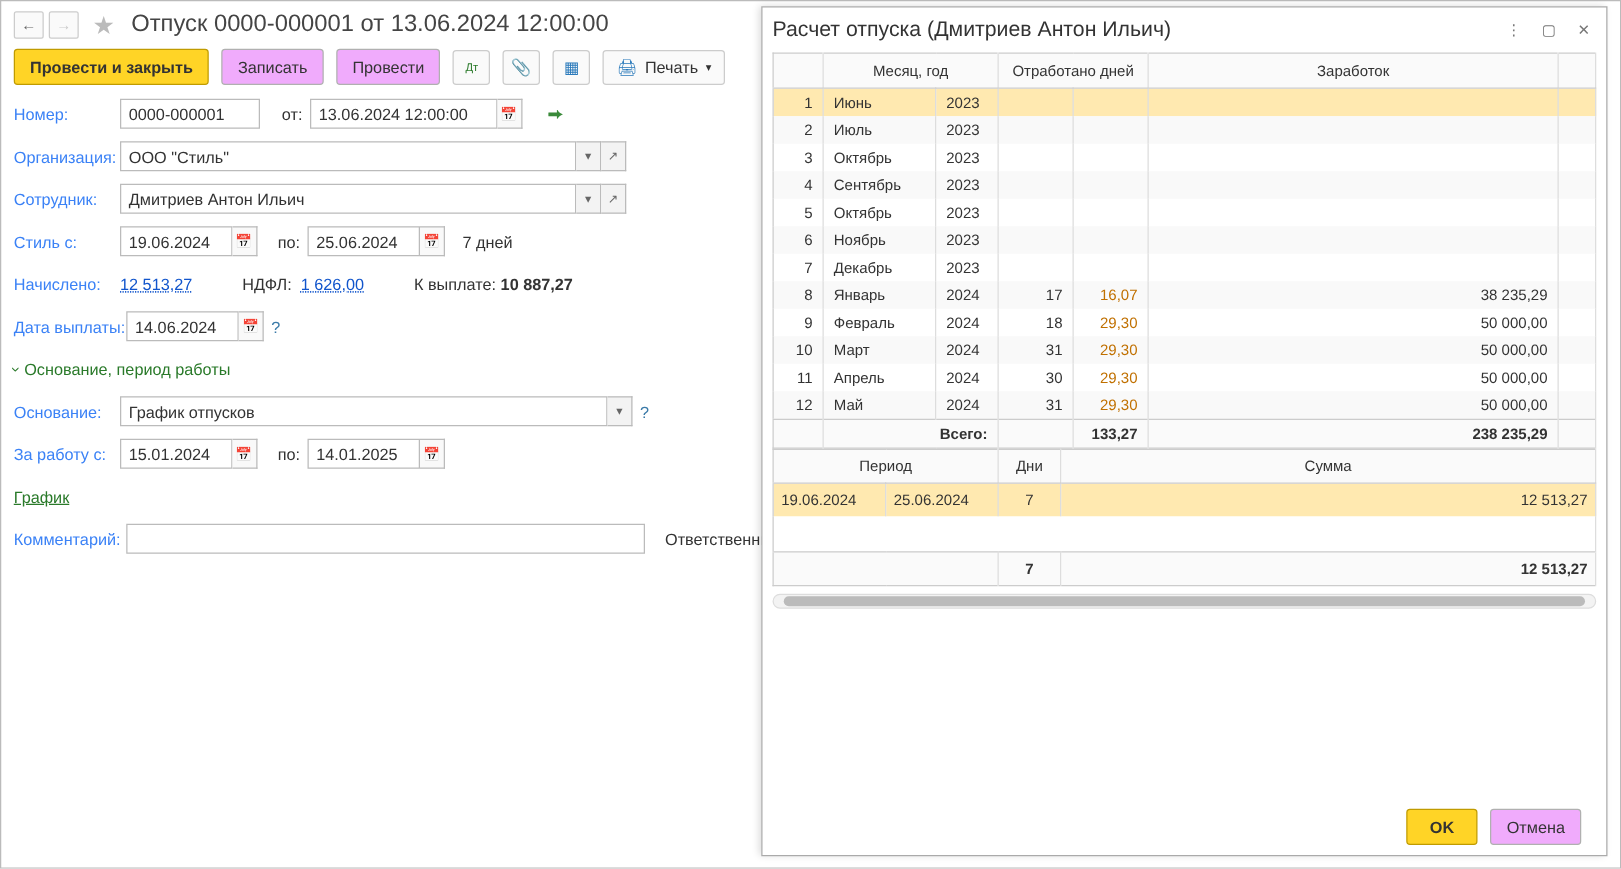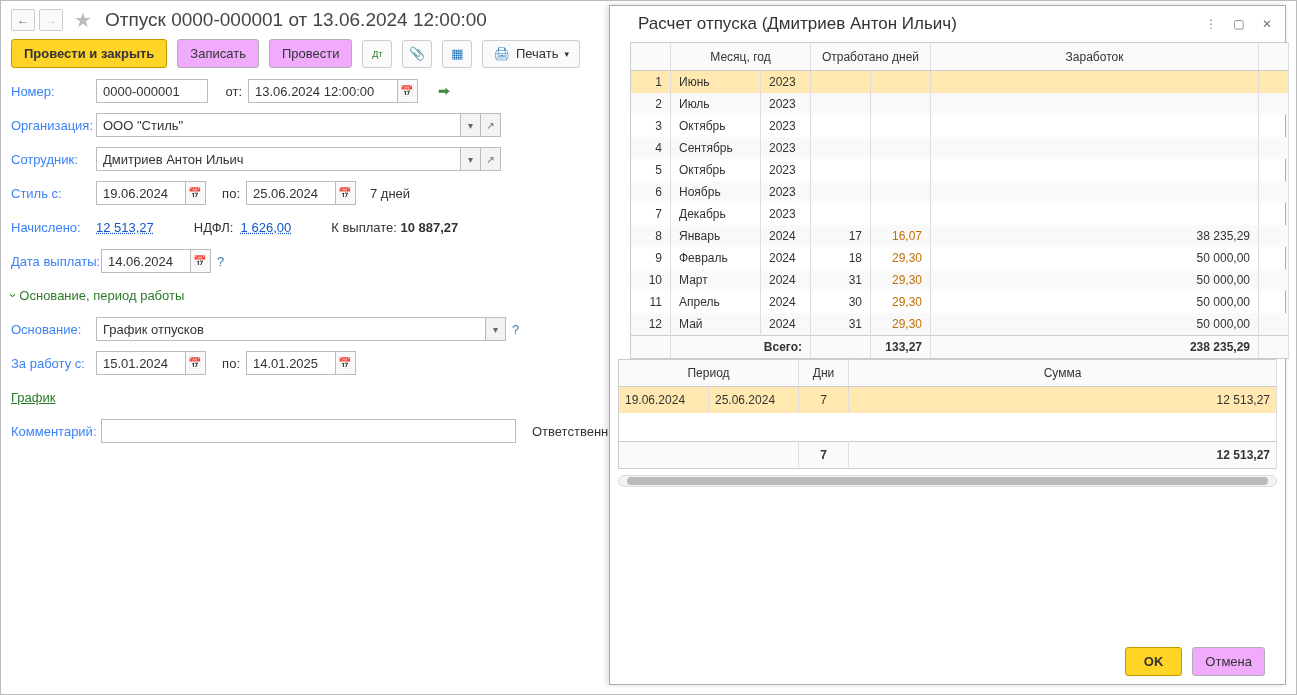--- a/index.html
+++ b/index.html
@@ -107,21 +107,20 @@
     top:4px; left:608px;
     width:677px; height:680px;
     background:#fff;
     border:1px solid #aaa;
     box-shadow:-2px 0 6px rgba(0,0,0,.15);
   }
   .panel-header {
     display:flex; align-items:center;
     height:36px; padding:0 8px;
     gap:8px;
-    margin-left:20px;
   }
   .panel-title { font-size:17px; color:#333; flex:1; }
   .winbtn {
     width:20px; height:20px;
     display:flex; align-items:center; justify-content:center;
     font-size:12px; color:#777;
     cursor:pointer;
   }
   .panel-sub {
     display:flex; align-items:center;
@@ -131,21 +130,21 @@
   .refreshbtn {
     width:30px; height:26px;
     border:1px solid #ccc; border-radius:3px;
     background:#fafafa;
     display:flex; align-items:center; justify-content:center;
     color:#4a8a00;
     cursor:pointer;
   }
   .tbl {
     border:1px solid #ccc;
-    margin:0 20px;
+    margin:0 8px;
     width:calc(100% - 16px);
     border-collapse:collapse;
     font-size:12px;
   }
   .tbl th, .tbl td {
     border-right:1px solid #ddd;
     padding:4px 8px;
     white-space:nowrap;
   }
   .tbl th { background:#fafafa; text-align:center; font-weight:normal; color:#333; border-bottom:1px solid #ccc; height:28px;}

